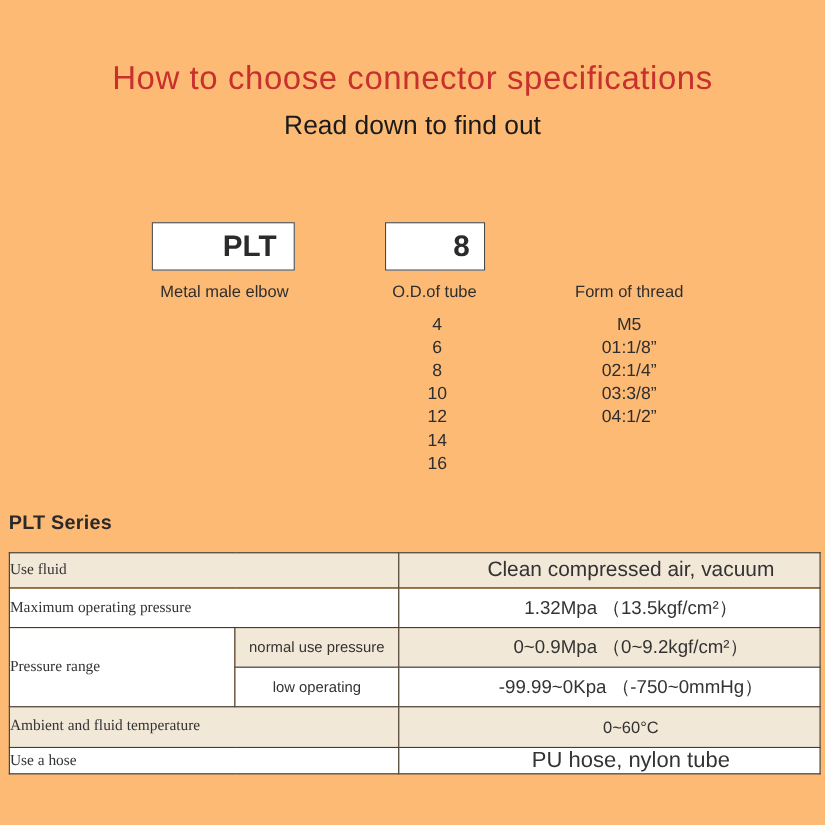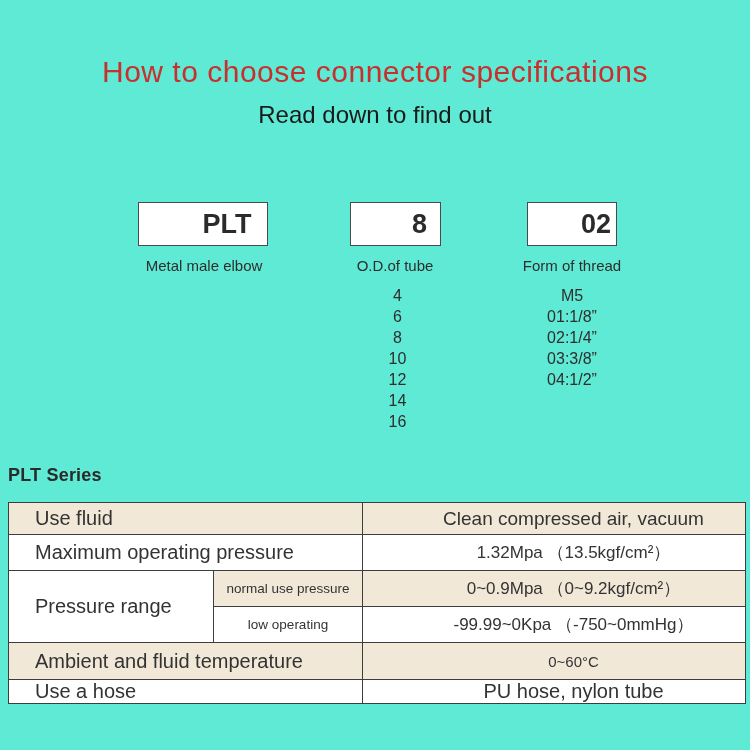--- a/index.html
+++ b/index.html
@@ -3,21 +3,21 @@
 <meta charset="utf-8">
 <style>
   * { margin: 0; padding: 0; box-sizing: border-box; }
   html, body { background: #ffffff; }
   body { font-family: "Liberation Sans", sans-serif; color: #333333; }
 
   .canvas {
     position: relative;
     width: 750px;
     height: 750px;
-    background: #5eead4;
+    background: #fdba74;
     overflow: hidden;
   }
 
   .title {
     position: absolute;
     top: 55px; left: 0; width: 750px;
     text-align: center;
     font-size: 30px;
     font-weight: 400;
     color: #c8302e;
@@ -88,22 +88,22 @@
     border-collapse: collapse;
     table-layout: fixed;
   }
   table.spec-table td {
     border: 1px solid #3d3d3d;
     color: #333333;
     overflow: hidden;
   }
   td.lbl {
     text-align: left;
-    padding-left: 26px;
-    font-size: 20px;
+    font-size: 14px;
+    font-family: Liberation Serif, serif;
   }
   td.sublbl {
     text-align: center;
     font-size: 13.5px;
     color: #3a3a3a;
   }
   td.val { text-align: center; padding-left: 39px; }
   .beige { background: #f2e8d8; }
   .white { background: #ffffff; }
 
@@ -124,21 +124,20 @@
 </head>
 <body>
 
 <div class="canvas">
 
   <div class="title">How to choose connector specifications</div>
   <div class="subtitle">Read down to find out</div>
 
   <div class="spec-box b1">PLT</div>
   <div class="spec-box b2">8</div>
-  <div class="spec-box b3">02</div>
 
   <div class="box-label l1">Metal male elbow</div>
   <div class="box-label l2">O.D.of tube</div>
   <div class="box-label l3">Form of thread</div>
 
   <div class="option-list tube">
     <div class="opt">4</div>
     <div class="opt">6</div>
     <div class="opt">8</div>
     <div class="opt">10</div>

